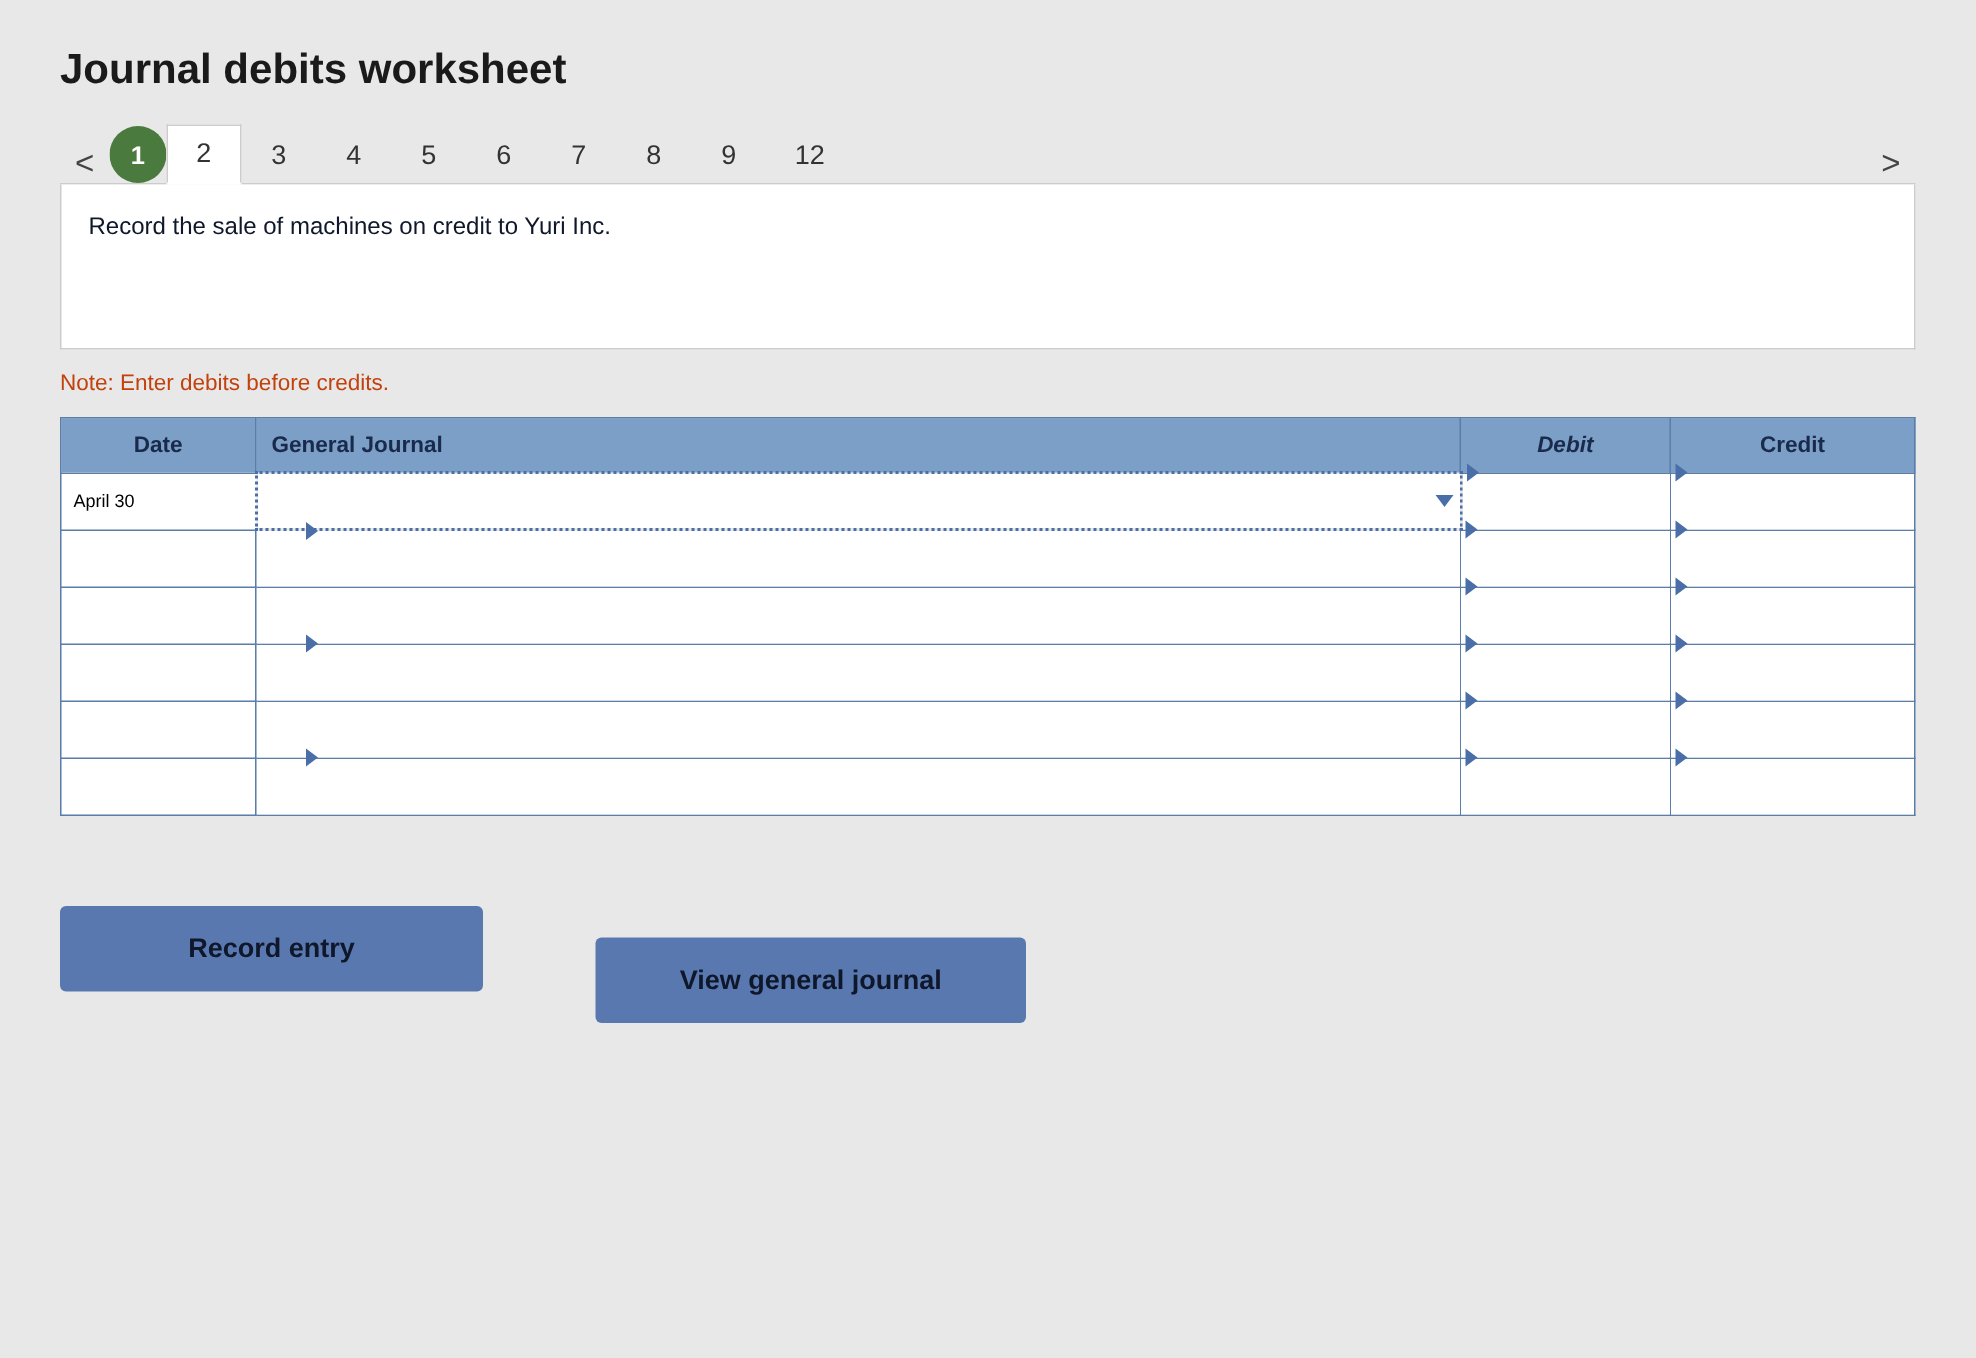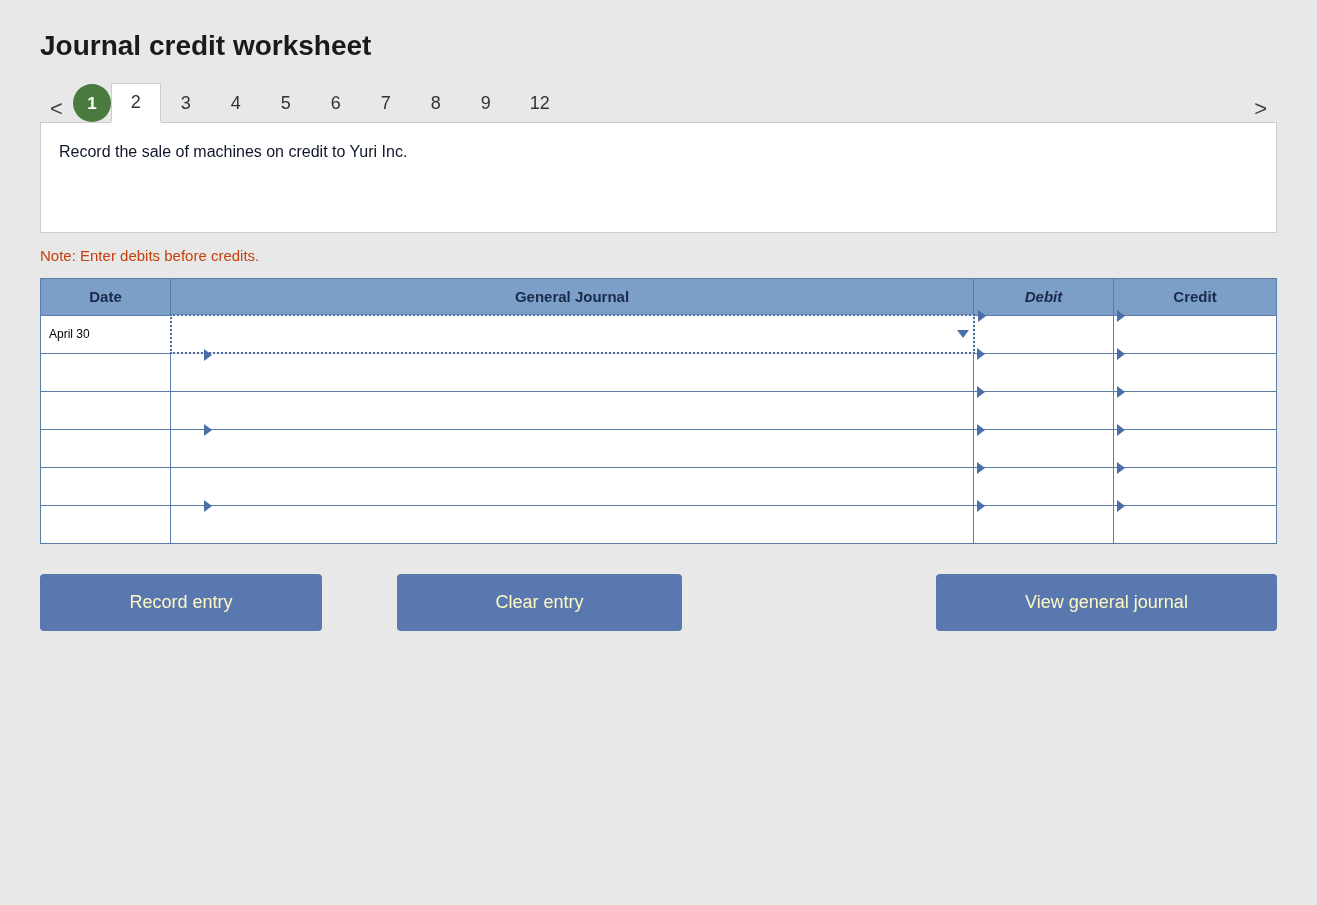--- a/index.html
+++ b/index.html
@@ -76,37 +76,37 @@
     }
     .note-text {
       color: #c2410c;
       font-size: 15px;
       margin-bottom: 14px;
     }
     
     .journal-table {
       width: 100%;
       border-collapse: collapse;
-      margin-bottom: 30px;
+      margin-bottom: 40px;
     }
     .journal-table th {
       background: #7b9fc7;
       color: #1a2a4a;
       font-weight: bold;
       font-size: 15px;
       padding: 9px 10px;
       border: 1px solid #5a7ea8;
       text-align: center;
     }
     .journal-table th.date-col {
       width: 130px;
       text-align: center;
     }
     .journal-table th.general-col {
-      text-align: center;
+      text-align: left;
     }
     .journal-table th.debit-col {
       width: 140px;
       text-align: center;
       font-style: italic;
     }
     .journal-table th.credit-col {
       width: 163px;
       text-align: center;
     }
@@ -180,48 +180,49 @@
     
     .buttons-row {
       display: flex;
       align-items: center;
       gap: 0;
       justify-content: flex-start;
     }
     .btn {
       padding: 18px 0;
       font-size: 18px;
-      font-weight: normal;
-      color: #fef9c3;
+      font-weight: bold;
+      color: #0f172a;
       background: #5a78b0;
       border: none;
       cursor: pointer;
       border-radius: 4px;
     }
     .btn-record {
       width: 282px;
       margin-right: 75px;
     }
     .btn-clear {
       width: 285px;
       margin-right: auto;
     }
     .btn-view {
-      width: 341px;
+      width: 287px;
+      margin-top: 41px;
     }
     
     .indent-cell {
       padding-left: 30px !important;
       position: relative;
     }
   </style>
 </head>
 <body>
 
-<h1 class="page-title">Journal credit worksheet</h1>
+<h1 class="page-title">Journal debits worksheet</h1>
 
 <div class="tab-row">
   <span class="tab-nav-arrow">&lt;</span>
   <div class="tab-item active">1</div>
   <div class="tab-item selected">2</div>
   <div class="tab-item">3</div>
   <div class="tab-item">4</div>
   <div class="tab-item">5</div>
   <div class="tab-item">6</div>
   <div class="tab-item">7</div>
@@ -344,15 +345,14 @@
       <td class="debit-credit-cell">
         <span class="arrow-right"></span>
         <input type="text" class="amount-input" value="" style="width: calc(100% - 14px);">
       </td>
     </tr>
   </tbody>
 </table>
 
 <div class="buttons-row">
   <button class="btn btn-record">Record entry</button>
-  <button class="btn btn-clear">Clear entry</button>
   <button class="btn btn-view">View general journal</button>
 </div>
 
 </body></html>

